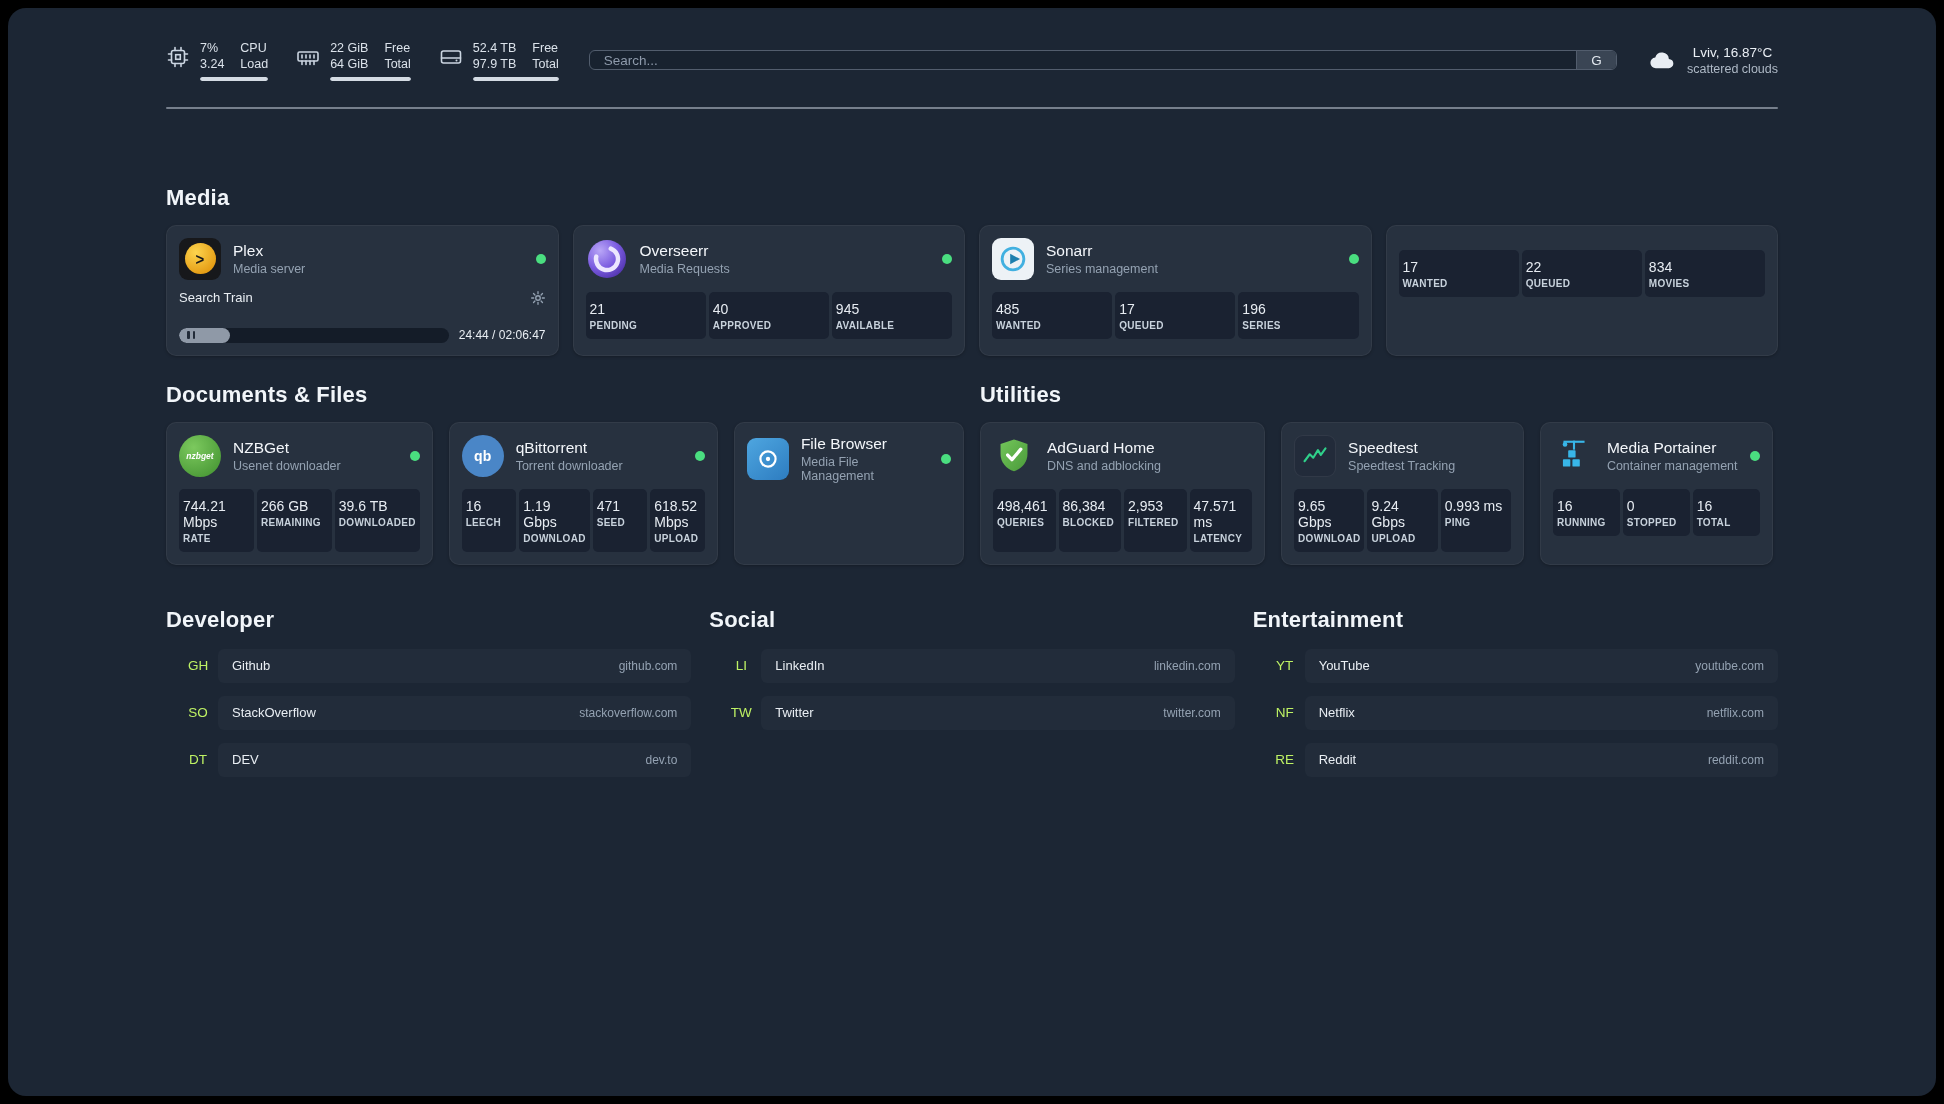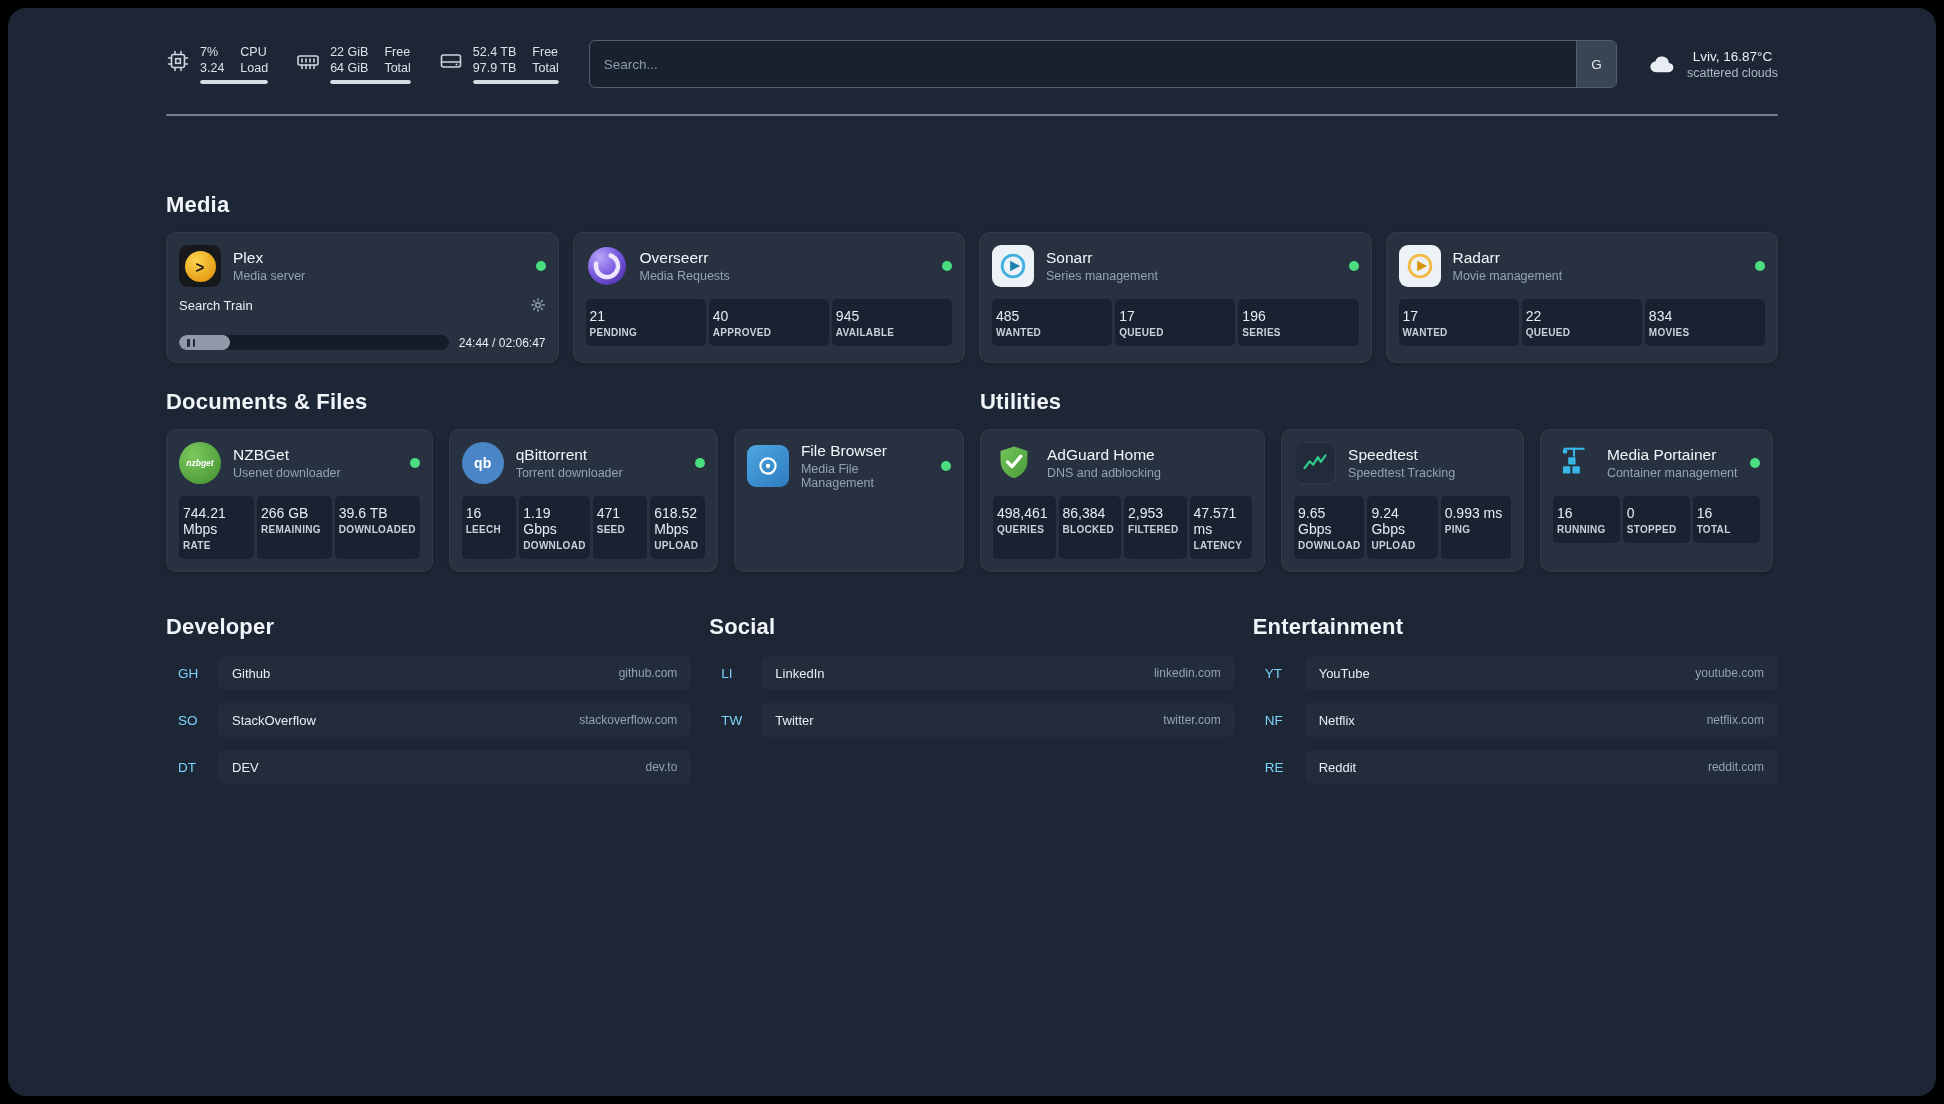--- a/index.html
+++ b/index.html
@@ -11,21 +11,21 @@
   
   .topbar{display:flex;align-items:center;gap:30px;padding-top:32px;}
   .resources{display:flex;gap:28px;align-items:center;}
   .res{display:flex;gap:10px;align-items:flex-start;}
   .res-icon{width:24px;height:24px;color:#cbd5e1;margin-top:5px;flex-shrink:0;}
   .res-icon svg{width:100%;height:100%;}
   .res-cols{display:flex;gap:16px;font-size:12.5px;color:#dbe2ea;line-height:1.3;}
   .res-col{display:flex;flex-direction:column;}
   .res-bar{margin-top:4px;height:4px;background:#3b4656;border-radius:2px;overflow:hidden;}
   .res-fill{height:100%;background:#d4dbe3;border-radius:2px;}
-  .search{flex:1;display:flex;height:48px;border:1px solid #525d6d;border-radius:6px;
+  .search{flex:1;display:flex;height:20px;border:1px solid #525d6d;border-radius:6px;
     overflow:hidden;background:#18222f;}
   .search input{flex:1;background:transparent;border:0;outline:0;color:#e7ecf2;
     padding:0 14px;font-size:13.5px;font-family:inherit;}
   .search input::placeholder{color:#8e9aab;}
   .search-btn{width:40px;background:#3a4554;color:#e2e8ef;display:flex;align-items:center;
     justify-content:center;font-size:13.5px;border-left:1px solid #525d6d;cursor:pointer;}
   .weather{display:flex;align-items:center;gap:10px;color:#eaeff5;}
   .weather-icon{width:30px;height:30px;}
   .weather-loc{font-size:13.5px;text-align:center;}
   .weather-cond{font-size:12.5px;color:#aeb9c6;margin-top:2px;}
@@ -78,21 +78,21 @@
   .icon-qb b{color:#fff;font-size:14px;font-weight:700;}
   .icon-sonarr,.icon-radarr{background:#edf2f6;}
   .icon-fb{background:linear-gradient(140deg,#4ea6e0,#2d7cc0);}
   .icon-speedtest{background:#222b3a;border:1px solid rgba(255,255,255,.07);}
   .icon-overseerr,.icon-adguard,.icon-portainer{background:transparent;}
 
   
   .bm-grid{display:grid;grid-template-columns:repeat(3,1fr);gap:18px;margin-top:42px;align-items:start;}
   .bm-list{margin-top:16px;display:flex;flex-direction:column;gap:13px;}
   .bm{display:flex;align-items:center;cursor:pointer;}
-  .bm-abbr{width:52px;padding-left:12px;font-size:13.5px;color:#7dd3fc;}
+  .bm-abbr{width:52px;padding-left:12px;font-size:13.5px;color:#bef264;text-align:center;}
   .bm-pill{flex:1;display:flex;align-items:center;justify-content:space-between;
     background:#222c3a;border-radius:6px;height:34px;padding:0 14px;}
   .bm-name{font-size:13px;color:#e9eef3;}
   .bm-domain{font-size:12px;color:#94a2b2;}
 </style>
 </head>
 <body>
 
 <div class="frame">
 <div class="content">
@@ -296,33 +296,20 @@
             <div class="stat-label">QUEUED</div>
           </div>
           <div class="stat">
             <div class="stat-value">196</div>
             <div class="stat-label">SERIES</div>
           </div>
         </div>
       </article>
 
       <article class="card">
-        <header class="card-head">
-          <span class="svc-icon icon-radarr">
-            <svg viewBox="0 0 36 36" width="34" height="34" fill="none">
-              <circle cx="18" cy="18" r="11.5" stroke="#f4b942" stroke-width="3"></circle>
-              <path d="M15 12.5 L25.5 18 L15 23.5 Z" fill="#d9960d"></path>
-            </svg>
-          </span>
-          <div>
-            <div class="svc-name">Radarr</div>
-            <div class="svc-sub">Movie management</div>
-          </div>
-          <span class="dot"></span>
-        </header>
         <div class="stats">
           <div class="stat">
             <div class="stat-value">17</div>
             <div class="stat-label">WANTED</div>
           </div>
           <div class="stat">
             <div class="stat-value">22</div>
             <div class="stat-label">QUEUED</div>
           </div>
           <div class="stat">

